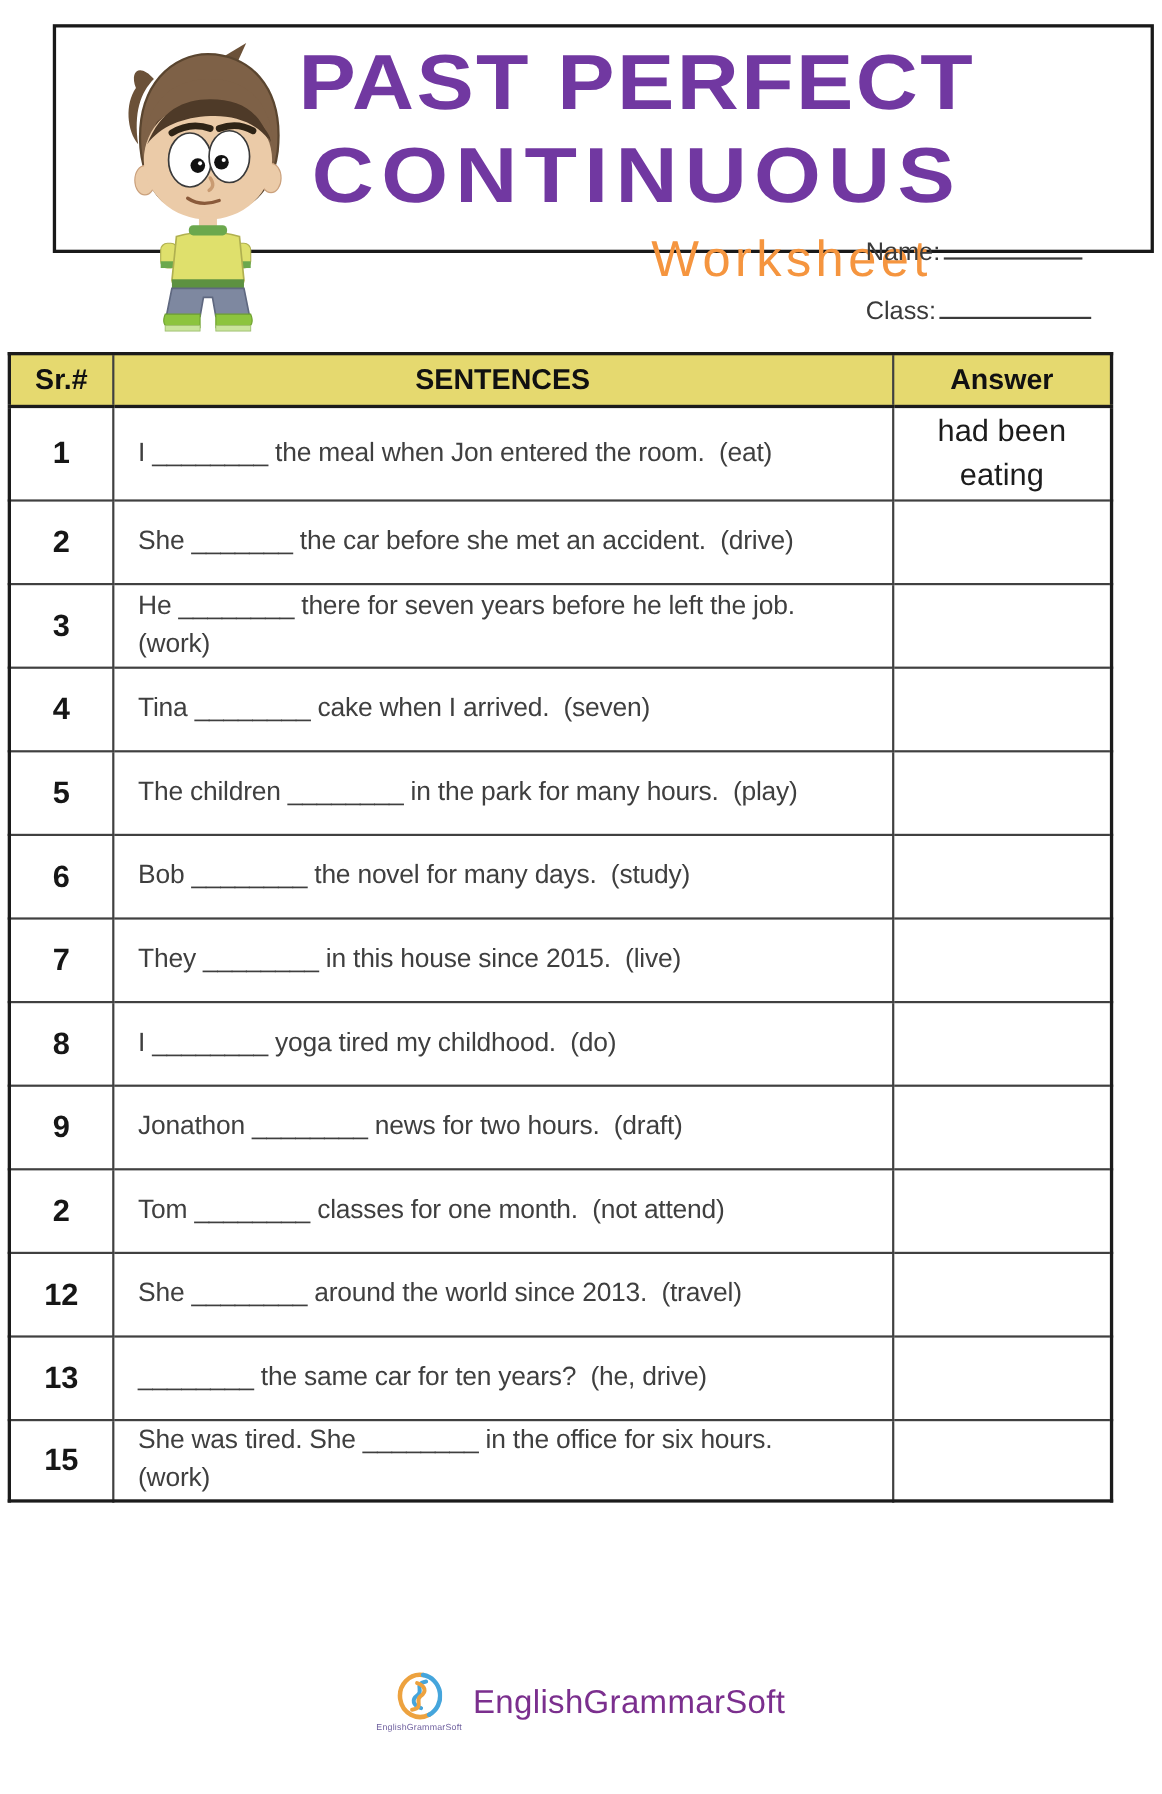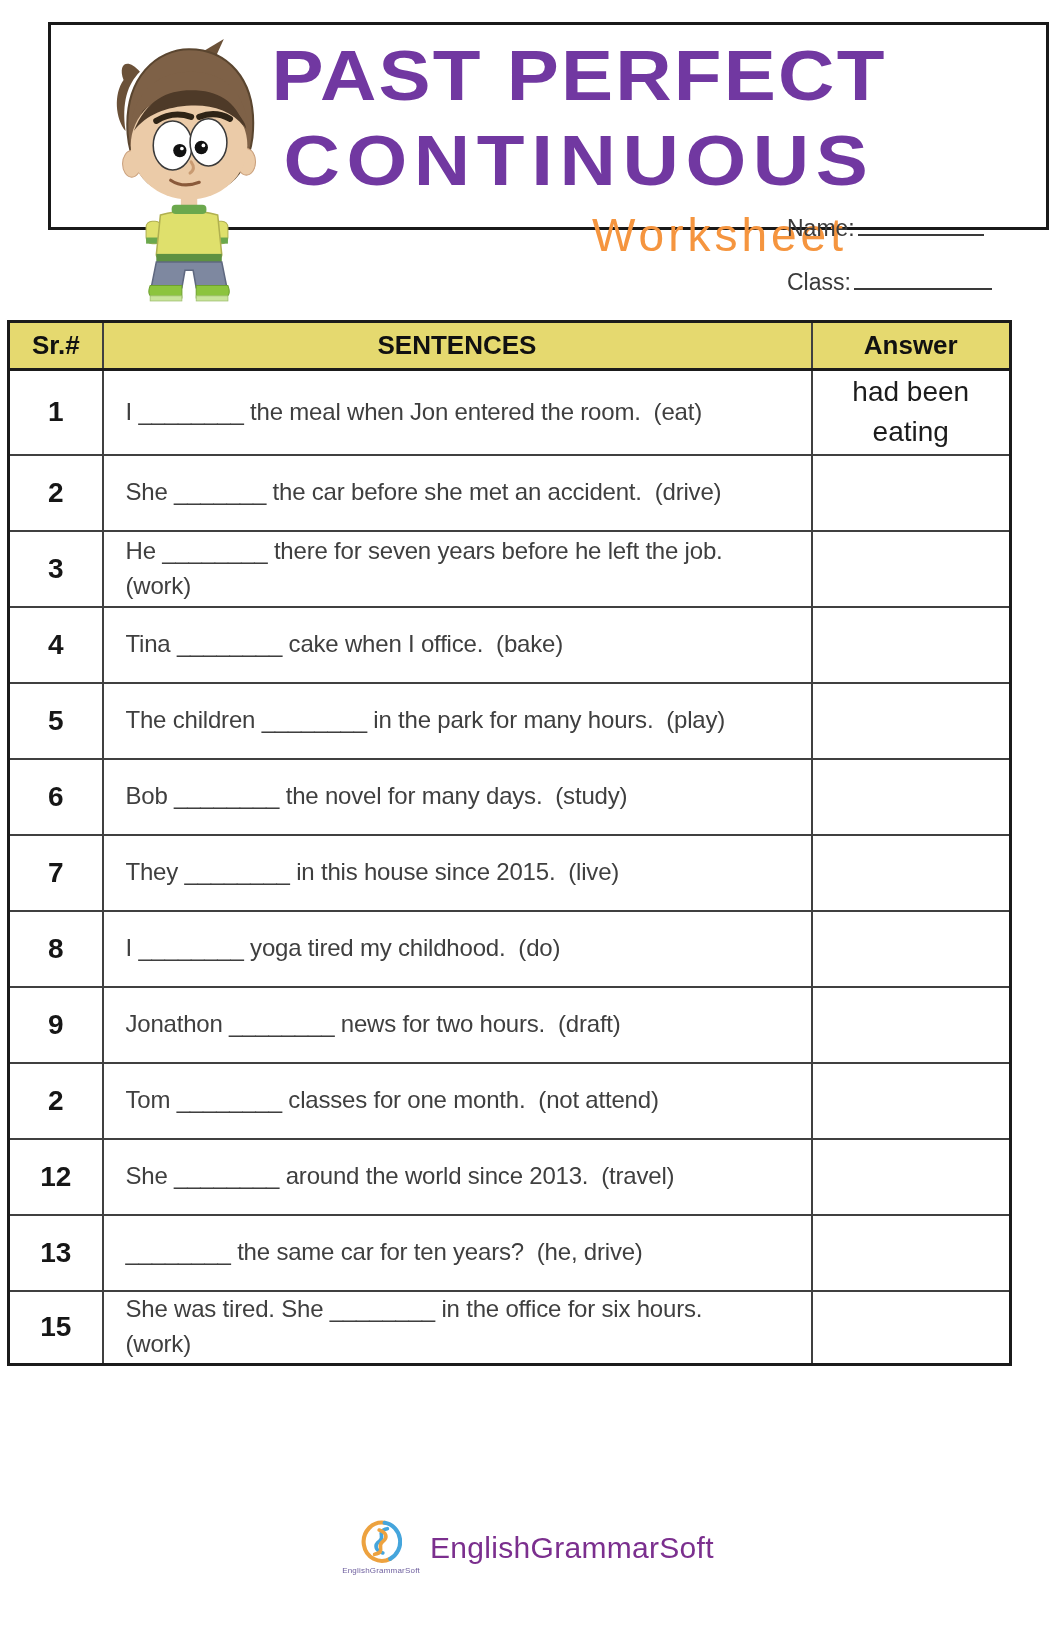--- a/index.html
+++ b/index.html
@@ -264,21 +264,21 @@
       <td class="cell-sentence">
         <div class="line1">He ________ there for seven years before he left the job.</div>
         <div class="line2">(work)</div>
       </td>
       <td class="cell-answer"></td>
     </tr>
 
     <tr>
       <td class="cell-num">4</td>
       <td class="cell-sentence">
-        <div class="line1">Tina ________ cake when I office.  (bake)</div>
+        <div class="line1">Tina ________ cake when I arrived.  (seven)</div>
 
       </td>
       <td class="cell-answer"></td>
     </tr>
 
     <tr>
       <td class="cell-num">5</td>
       <td class="cell-sentence">
         <div class="line1">The children ________ in the park for many hours.  (play)</div>
 

